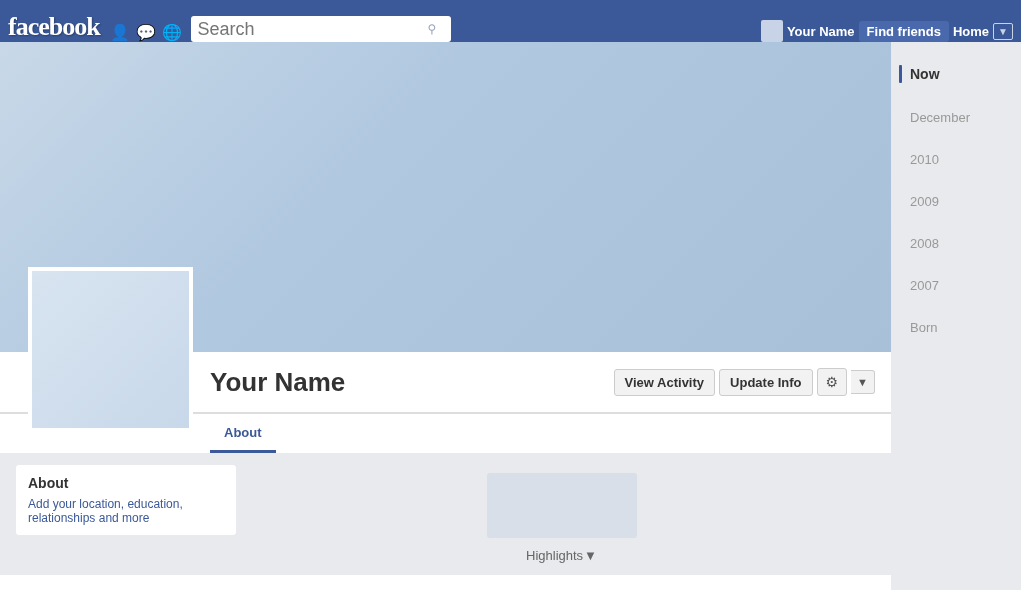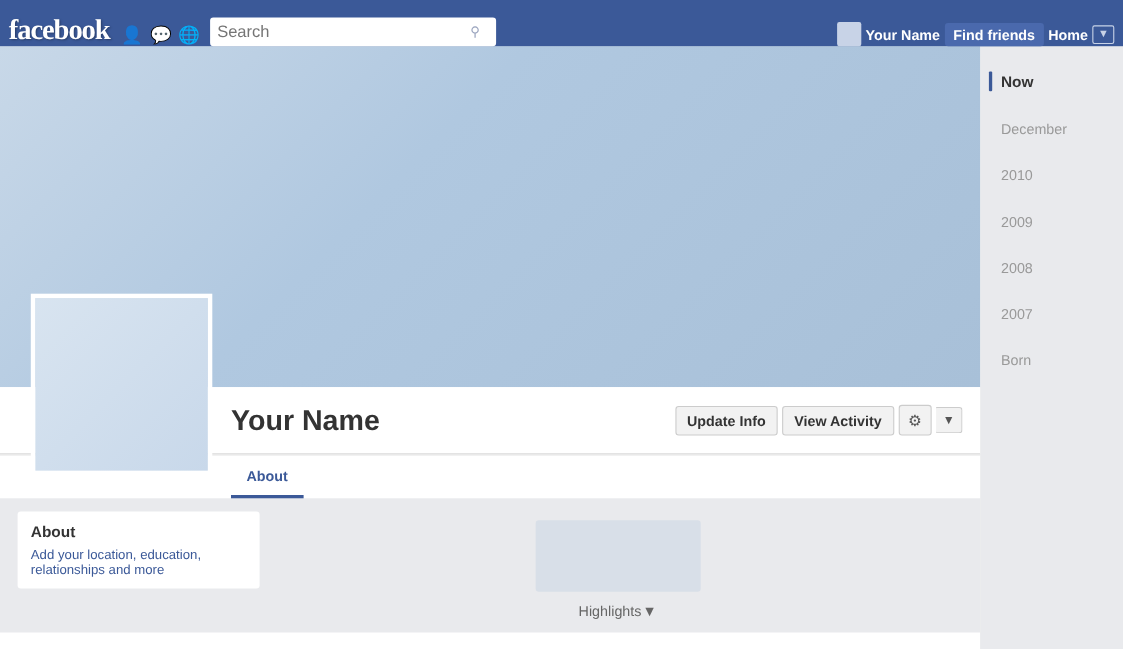--- a/index.html
+++ b/index.html
@@ -36,21 +36,21 @@
       align-items: center;
       background: #fff;
       border-radius: 3px;
       padding: 3px 6px;
       width: 260px;
       height: 26px;
     }
     #search-input {
       border: none;
       outline: none;
-      font-size: 15px;
+      font-size: 18px;
       color: #4d7c0f;
       width: 230px;
       background: transparent;
     }
     .search-icon-btn {
       color: #9aa4be;
       font-size: 12px;
     }
     .nav-right {
       margin-left: auto;
@@ -330,22 +330,22 @@
 
   <div id="profile-area">
 
     <div id="cover-photo"></div>
 
     <div id="profile-section">
       <div id="profile-pic"></div>
       <div id="profile-name-row">
         <span id="profile-name">Your Name</span>
         <div id="profile-actions">
+          <button class="action-btn">View Activity</button>
           <button class="action-btn">Update Info</button>
-          <button class="action-btn">View Activity</button>
           <button class="action-btn-gear">⚙</button>
           <button class="action-btn-dropdown">▼</button>
         </div>
       </div>
     </div>
 
     <div id="profile-tabs">
       <div class="profile-tab active">About</div>
     </div>
 

